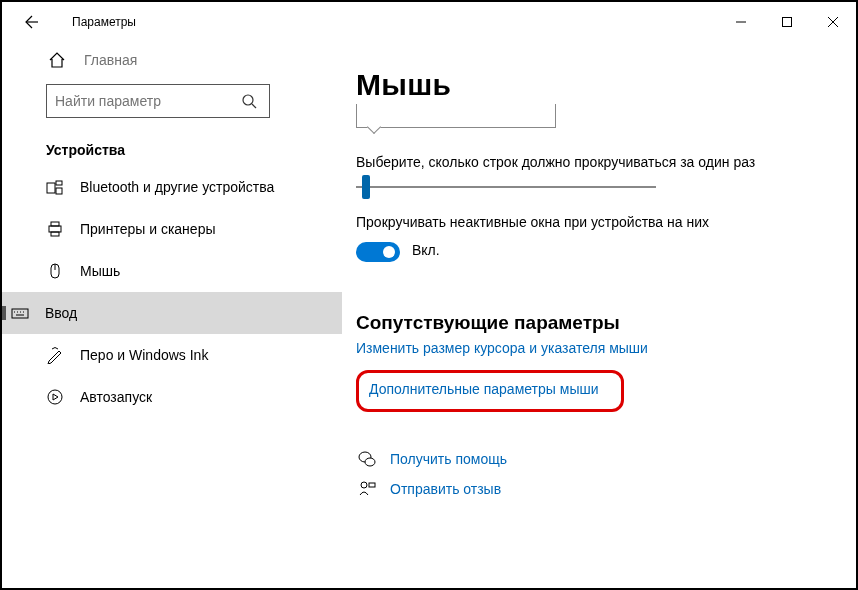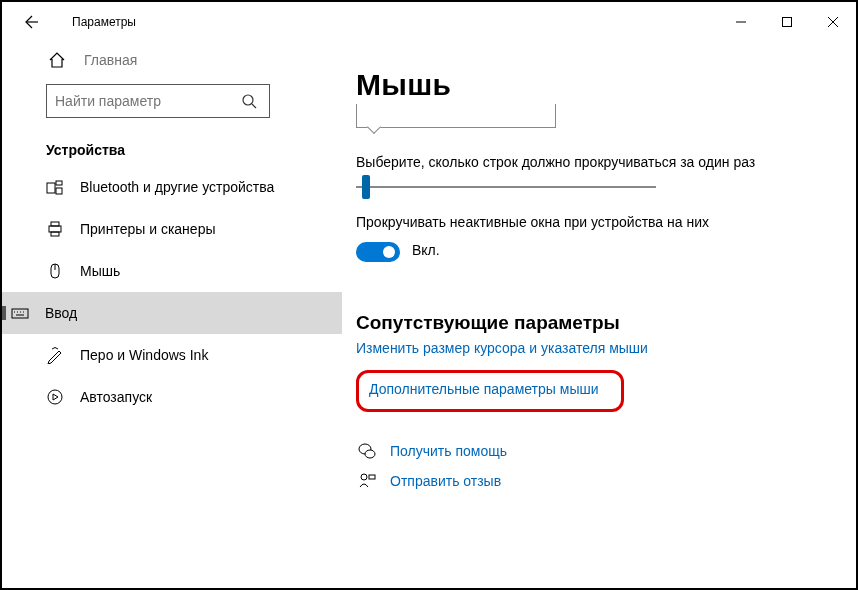--- a/index.html
+++ b/index.html
@@ -34,21 +34,21 @@
 .slider-track { height: 2px; background: #888; position: relative; }
 .slider-thumb { width: 8px; height: 24px; background: #0066aa; position: absolute; top: -11px; left: 6px; border-radius: 2px;}
 .toggle-row { display: flex; align-items: flex-start; margin-top: 12px; }
 .toggle { width: 44px; height: 20px; background: #0078d4; border-radius: 10px; position: relative; cursor: pointer; }
 .toggle-knob { width: 12px; height: 12px; background: #fff; border-radius: 50%; position: absolute; top: 4px; right: 5px; }
 .toggle-label { font-size: 14px; margin-left: 12px; }
 .section-h { font-size: 19px; font-weight: 600; margin-top: 50px; color: #000; }
 .link { font-size: 14px; color: #0067b8; margin-top: 6px; cursor: pointer; display: block; }
 .highlight-box { border: 3px solid #d00; border-radius: 12px; padding: 8px 22px 12px 10px; margin-top: 14px; display: inline-block; }
 .highlight-box .link { margin-top: 0; }
-.help-row { display: flex; align-items: center; margin-top: 28px; cursor: pointer; }
+.help-row { display: flex; align-items: center; margin-top: 36px; cursor: pointer; }
 .help-row .icon { width: 22px; height: 22px; margin-right: 12px; display:flex; align-items:center; justify-content:center;}
 .help-row .label { font-size: 14px; color: #0067b8; }
 svg { display: block; }
 </style>
 </head>
 <body>
 
 <div class="titlebar">
   <div class="back">
     <svg width="16" height="16" viewBox="0 0 16 16">

